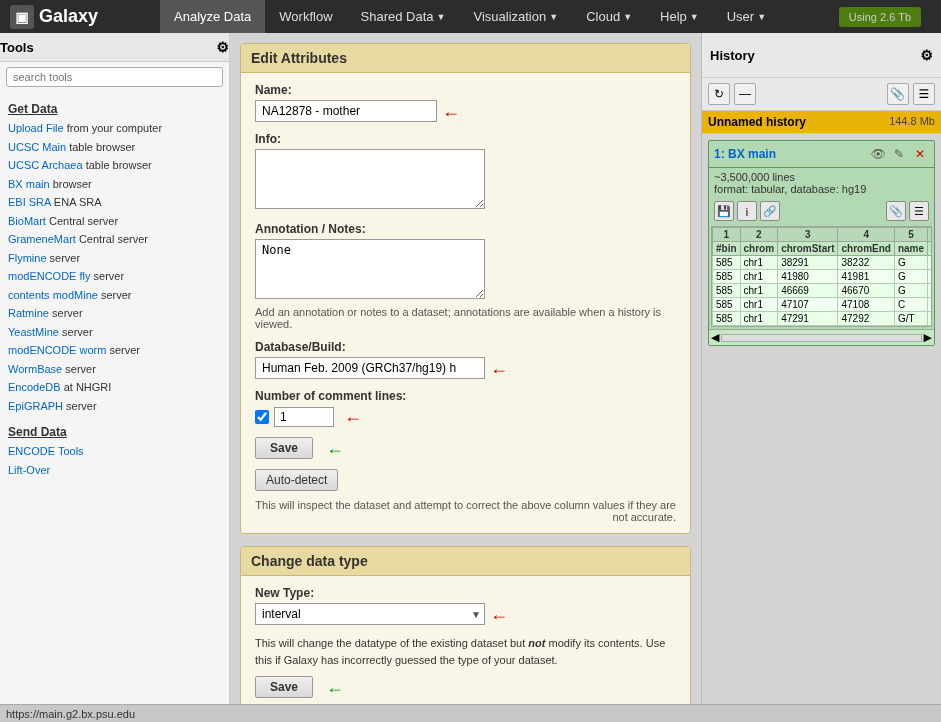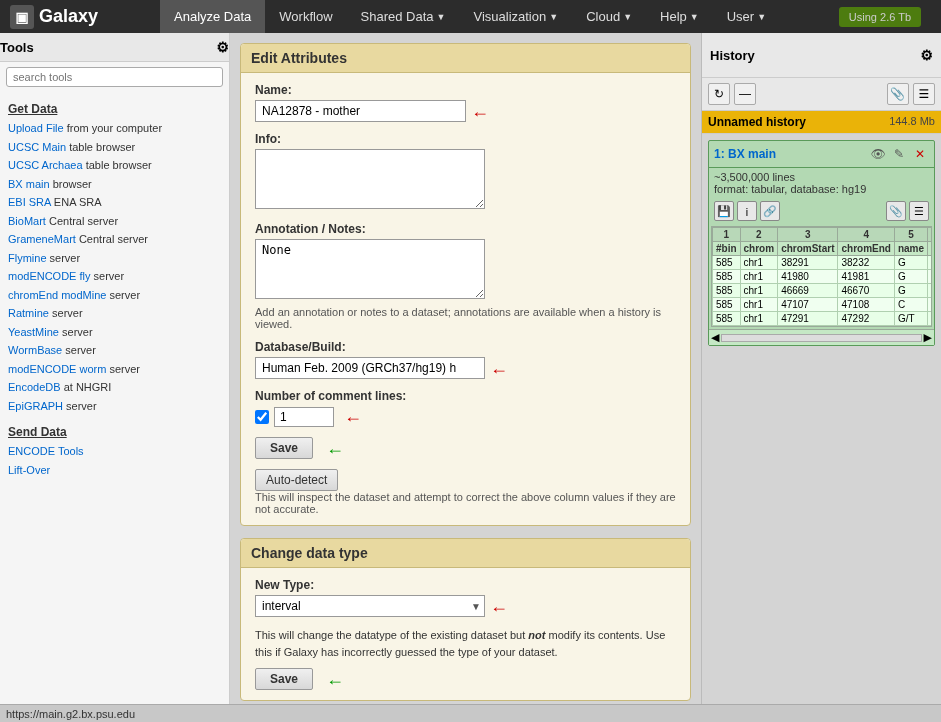--- a/index.html
+++ b/index.html
@@ -59,21 +59,21 @@
     }
     .section-title {
       background: #e8d9a0; border-bottom: 1px solid #c8b97a; padding: 6px 10px;
       font-size: 14px; font-weight: bold; color: #333; border-radius: 4px 4px 0 0;
     }
     .section-content { padding: 10px 14px; }
 
     .form-row { margin-bottom: 10px; }
     .form-label { font-weight: bold; color: #333; margin-bottom: 3px; display: block; }
     .form-input {
-      width: 211px; padding: 3px 6px; border: 1px solid #999; font-size: 12px; background: #fff;
+      width: 182px; padding: 3px 6px; border: 1px solid #999; font-size: 12px; background: #fff;
     }
     .form-textarea {
       width: 230px; height: 60px; padding: 3px 6px; border: 1px solid #999; font-size: 12px;
       background: #fff; resize: both;
     }
     .form-hint { color: #555; font-size: 11px; margin-top: 4px; }
 
     .btn-save {
       background: linear-gradient(#f0f0f0, #d8d8d8); border: 1px solid #999;
       padding: 3px 14px; font-size: 12px; cursor: pointer; border-radius: 2px;
@@ -243,25 +243,25 @@
       <div class="tools-section-title">Get Data</div>
       <a class="tool-link"><span style="color:#06c">Upload File</span><span style="color:#333"> from your computer</span></a>
       <a class="tool-link"><span style="color:#06c">UCSC Main</span><span style="color:#333"> table browser</span></a>
       <a class="tool-link"><span style="color:#06c">UCSC Archaea</span><span style="color:#333"> table browser</span></a>
       <a class="tool-link"><span style="color:#06c">BX main</span><span style="color:#333"> browser</span></a>
       <a class="tool-link"><span style="color:#06c">EBI SRA</span><span style="color:#333"> ENA SRA</span></a>
       <a class="tool-link"><span style="color:#06c">BioMart</span><span style="color:#333"> Central server</span></a>
       <a class="tool-link"><span style="color:#06c">GrameneMart</span><span style="color:#333"> Central server</span></a>
       <a class="tool-link"><span style="color:#06c">Flymine</span><span style="color:#333"> server</span></a>
       <a class="tool-link"><span style="color:#06c">modENCODE fly</span><span style="color:#333"> server</span></a>
-      <a class="tool-link"><span style="color:#06c">chromEnd modMine</span><span style="color:#333"> server</span></a>
+      <a class="tool-link"><span style="color:#06c">contents modMine</span><span style="color:#333"> server</span></a>
       <a class="tool-link"><span style="color:#06c">Ratmine</span><span style="color:#333"> server</span></a>
       <a class="tool-link"><span style="color:#06c">YeastMine</span><span style="color:#333"> server</span></a>
+      <a class="tool-link"><span style="color:#06c">modENCODE worm</span><span style="color:#333"> server</span></a>
       <a class="tool-link"><span style="color:#06c">WormBase</span><span style="color:#333"> server</span></a>
-      <a class="tool-link"><span style="color:#06c">modENCODE worm</span><span style="color:#333"> server</span></a>
       <a class="tool-link"><span style="color:#06c">EncodeDB</span><span style="color:#333"> at NHGRI</span></a>
       <a class="tool-link"><span style="color:#06c">EpiGRAPH</span><span style="color:#333"> server</span></a>
 
       <div class="tools-section-title" style="margin-top:10px;">Send Data</div>
       <a class="tool-link"><span style="color:#06c">ENCODE Tools</span></a>
       <a class="tool-link"><span style="color:#06c">Lift-Over</span></a>
     </div>
   </div>
 
   <div id="center-panel-outer">
@@ -307,21 +307,21 @@
             </div>
           </div>
 
           <div style="margin-top:8px; display:flex; align-items:center; gap:8px;">
             <button class="btn-save">Save</button>
             <span class="arrow-green">←</span>
           </div>
 
           <div style="margin-top:6px;">
             <button class="btn-autodetect">Auto-detect</button>
-            <div class="form-hint" style="margin-top:0;">This will inspect the dataset and attempt to correct the above column values if they are not accurate.</div>
+            <div class="form-hint" style="margin-top:8px;text-align:right;">This will inspect the dataset and attempt to correct the above column values if they are not accurate.</div>
           </div>
 
         </div>
       </div>
 
       <div class="section-box">
         <div class="section-title">Change data type</div>
         <div class="section-content">
 
           <div class="form-row">

